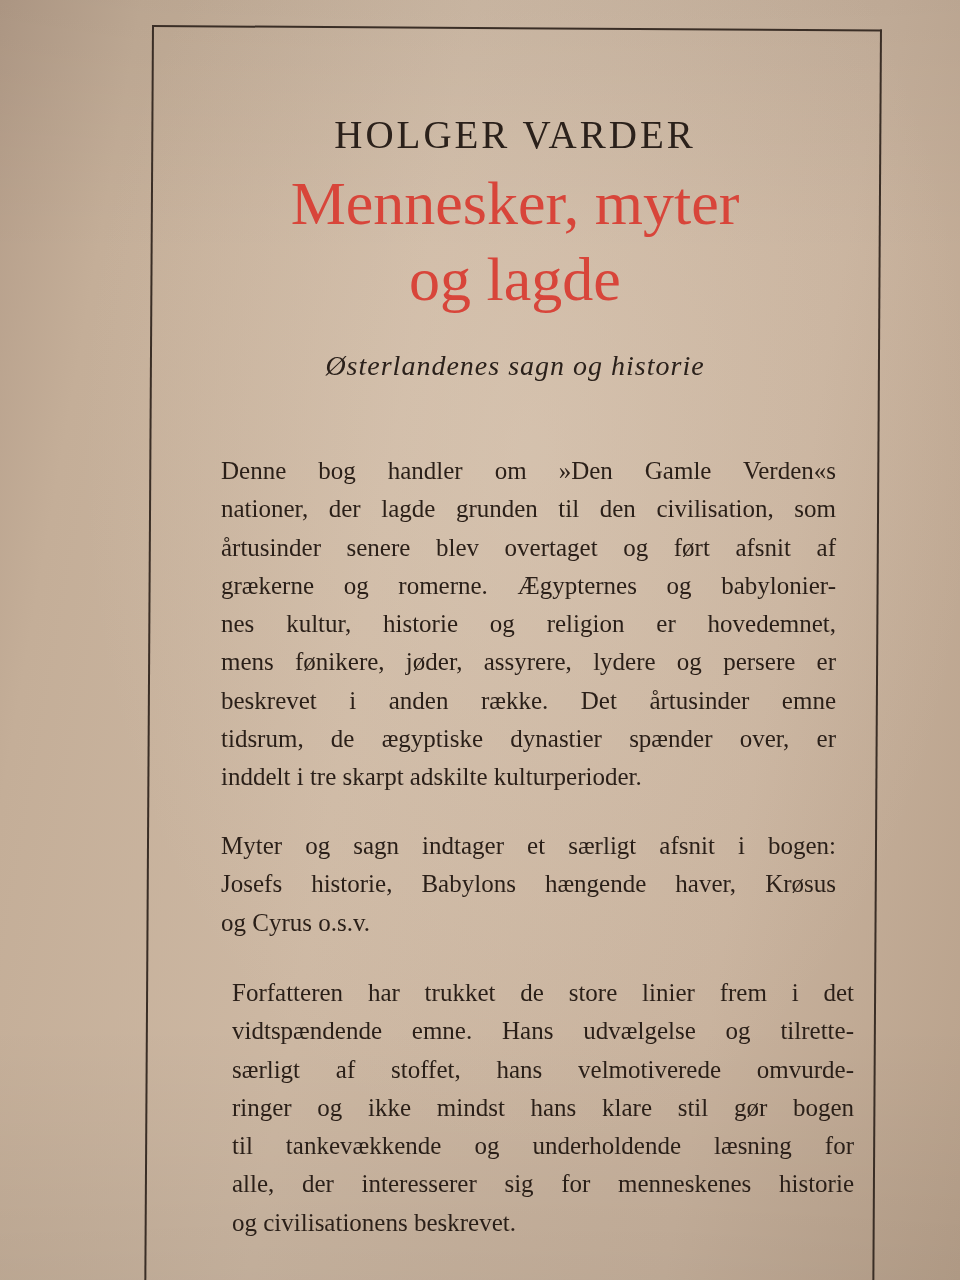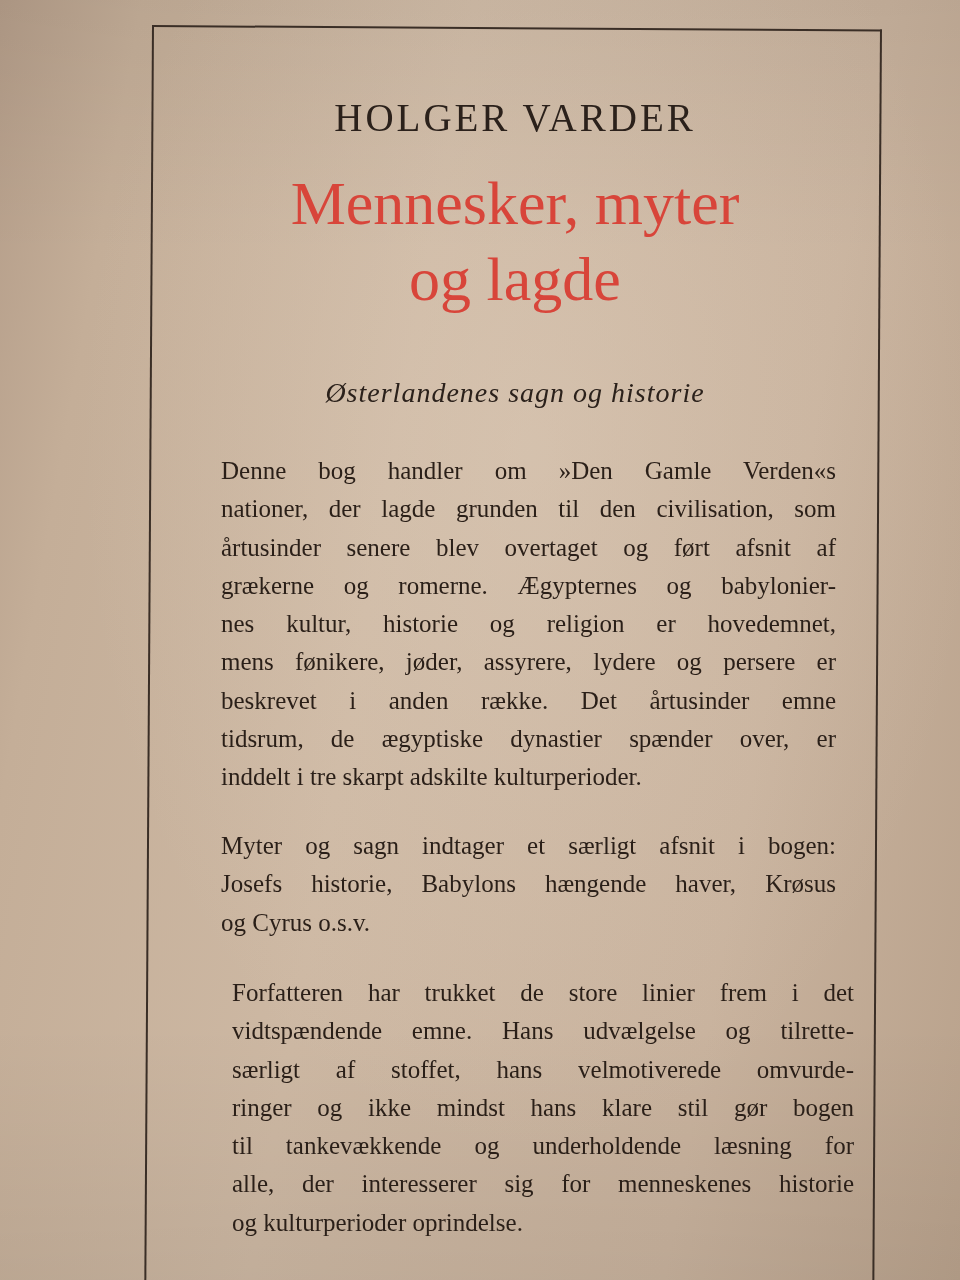--- a/index.html
+++ b/index.html
@@ -34,41 +34,40 @@
     transform: rotate(0.35deg);
     transform-origin: top left;
   }
   .header {
     position: absolute;
     left: 152px;
     width: 726px;
     text-align: center;
   }
   .author {
-    top: 95px;
+    top: 112px;
     font-size: 39px;
     letter-spacing: 3px;
     color: #2b211b;
     font-weight: normal;
   }
   .title {
     top: 165px;
     font-size: 62px;
     line-height: 76px;
     color: #d8453a;
     font-weight: normal;
     margin: 0;
   }
   .subtitle {
     top: 350px;
     font-size: 28px;
     font-style: italic;
     letter-spacing: 1px;
     color: #2b211b;
-    margin-top: 27px;
   }
   .body-text {
     position: absolute;
     left: 205px;
     width: 615px;
     font-size: 25px;
     line-height: 38.3px;
     color: #2a1f18;
     text-align: justify;
     margin: 16px;
@@ -112,14 +111,14 @@
   <span class="line last">og Cyrus o.s.v.</span>
 </p>
 
 <p class="body-text para-3">
   <span class="line">Forfatteren har trukket de store linier frem i det</span>
   <span class="line">vidtspændende emne. Hans udvælgelse og tilrette-</span>
   <span class="line">særligt af stoffet, hans velmotiverede omvurde-</span>
   <span class="line">ringer og ikke mindst hans klare stil gør bogen</span>
   <span class="line">til tankevækkende og underholdende læsning for</span>
   <span class="line">alle, der interesserer sig for menneskenes historie</span>
-  <span class="line last">og kulturperioder oprindelse.</span>
+  <span class="line last">og civilisationens beskrevet.</span>
 </p>
 
 </body></html>

